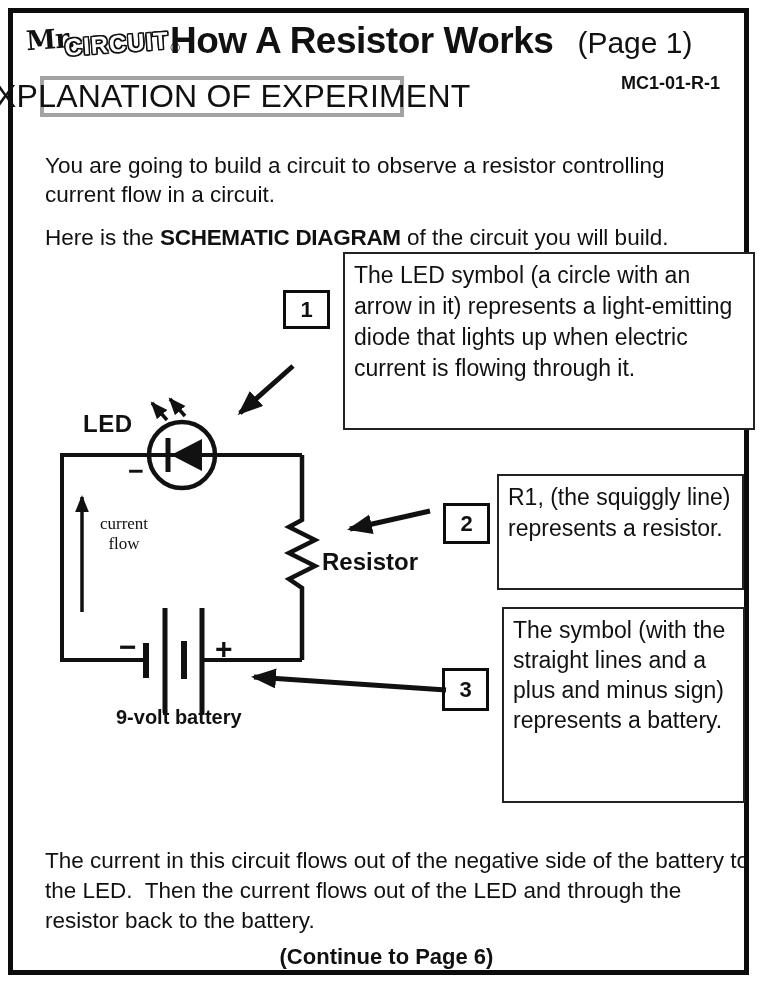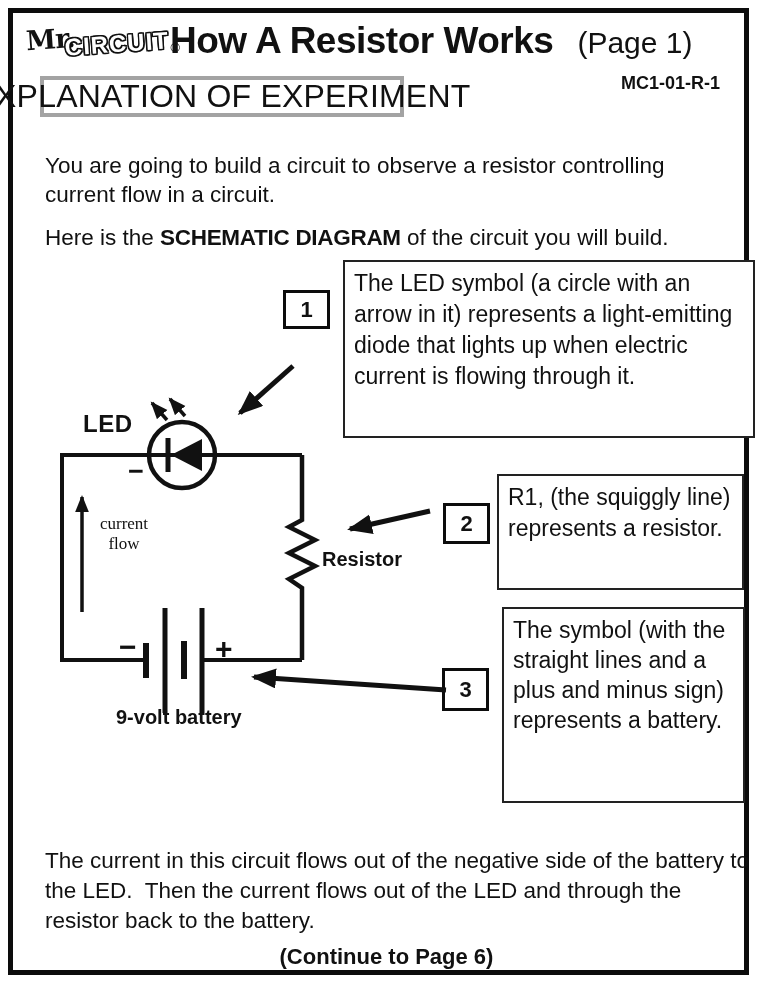--- a/index.html
+++ b/index.html
@@ -35,36 +35,36 @@
   .p-intro{top:128px;width:680px;}
   .p-schem{top:200px;width:660px;}
   .p-close{top:823px;width:712px;line-height:30px;}
   .alt-font{font-weight:600;letter-spacing:-0.3px;}
   .footer-note{position:absolute;left:0;top:944px;width:773px;text-align:center;font-size:22px;font-weight:bold;}
   
   .callout{
     position:absolute;box-sizing:border-box;border:2px solid #222;background:#fff;
     font-size:23px;line-height:31px;padding:6px 9px;white-space:pre-wrap;
   }
-  .c1{left:343px;top:260px;width:412px;height:178px;}
+  .c1{left:343px;top:252px;width:412px;height:178px;}
   .c2{left:497px;top:474px;width:247px;height:116px;}
   .c3{left:502px;top:607px;width:243px;height:196px;line-height:30px;}
   .numbox{
     position:absolute;box-sizing:border-box;border:3px solid #0c0c0c;background:#fff;
     display:flex;align-items:center;justify-content:center;font-size:22px;font-weight:bold;
   }
   .n1{left:283px;top:290px;width:47px;height:39px;}
   .n2{left:443px;top:503px;width:47px;height:41px;}
   .n3{left:442px;top:668px;width:47px;height:43px;}
   
   .schematic-svg{position:absolute;left:0;top:0;pointer-events:none;}
   .sch-label{position:absolute;font-weight:bold;}
   .lbl-led{left:83px;top:410px;font-size:24px;letter-spacing:0.5px;}
   .lbl-currentflow{left:86px;top:514px;width:76px;font-size:17px;font-weight:normal;line-height:20px;text-align:center;font-family:Liberation Serif, serif;}
-  .lbl-resistor{left:322px;top:548px;font-size:20px;}
+  .lbl-resistor{left:322px;top:548px;font-size:24px;}
   .lbl-battery{left:116px;top:706px;font-size:20px;}
   .lbl-ledminus{left:128px;top:456px;font-size:27px;}
   .lbl-batminus{left:119px;top:630px;font-size:30px;}
   .lbl-batplus{left:215px;top:632px;font-size:30px;}
 </style>
 </head>
 <body>
 
 <div class="page">
   <div class="frame"></div>

